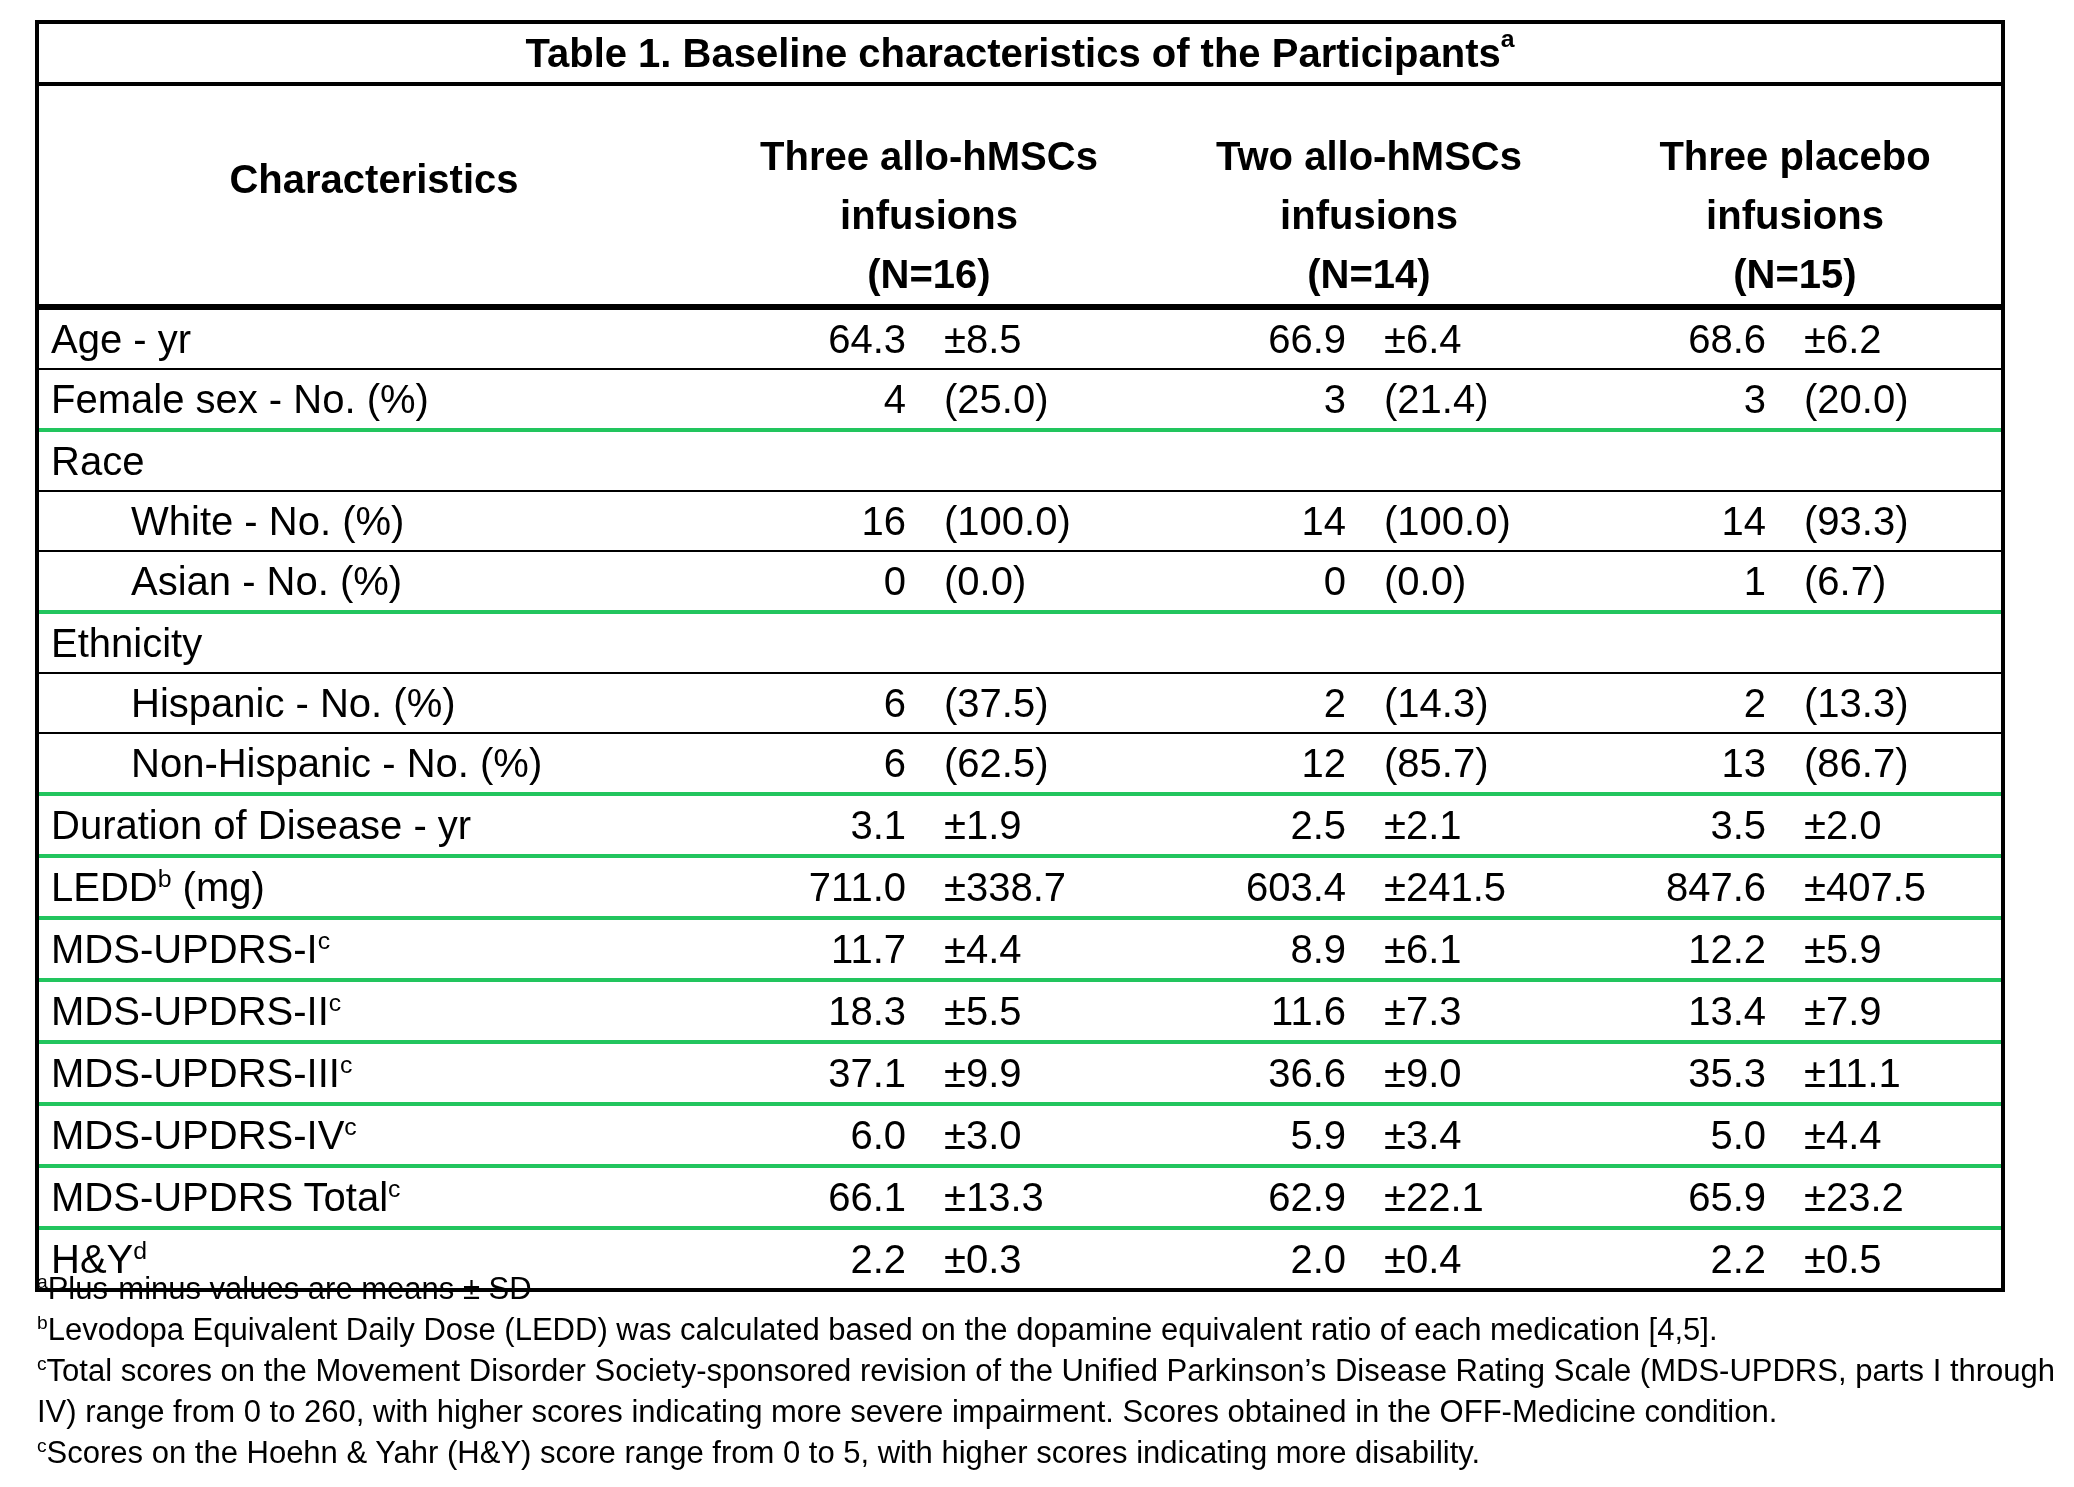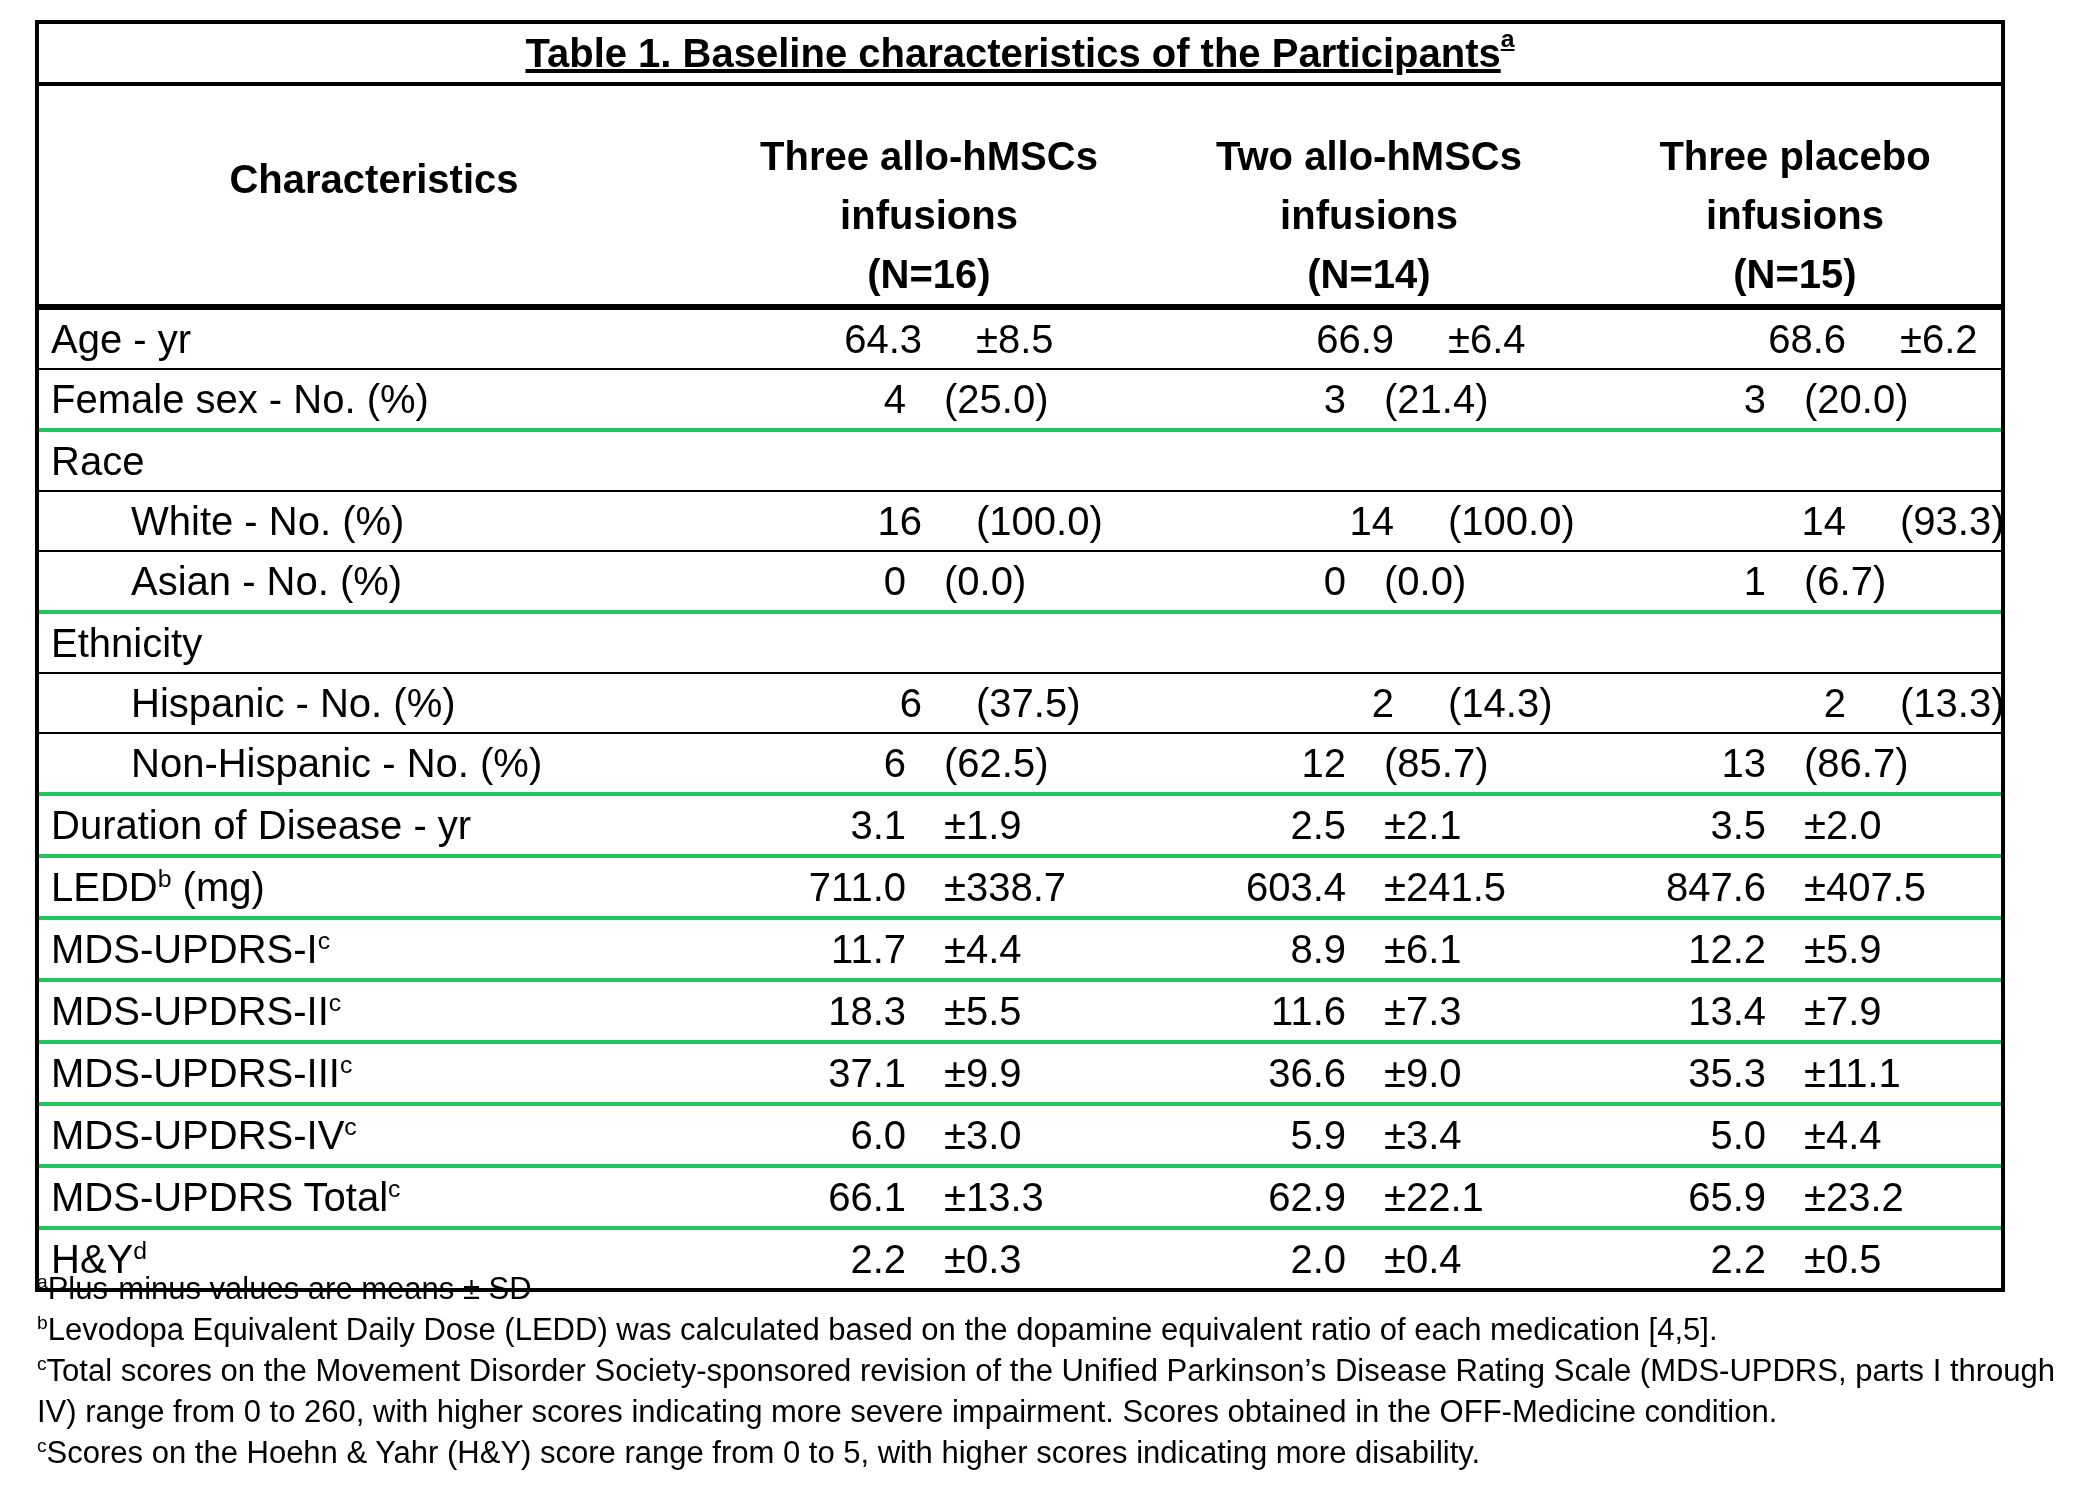--- a/index.html
+++ b/index.html
@@ -17,21 +17,20 @@
     width:1962px;
     border:4px solid #000;
     background:#fff;
   }
   .title-row {
     height:58px;
     border-bottom:4px solid #000;
     display:flex; align-items:center; justify-content:center;
     font-weight:bold; font-size:40px;
     white-space:pre;
-    text-decoration:underline;
   }
   .grid-row {
     display:grid;
     grid-template-columns:670px 235px 205px 235px 205px 215px 197px;
   }
   .header-row {
     border-bottom:6px solid #000;
     height:178px;
     font-weight:bold; font-size:40px;
     text-align:center;
@@ -45,21 +44,21 @@
   .group-head {
     grid-column:span 2;
     display:flex; flex-direction:column; justify-content:center;
     line-height:59px;
   }
   .trow {
     height:58px;
     align-items:center;
     font-size:40px;
   }
-  .trow.div-thin  { border-bottom:2px solid #000;gap:16px; }
+  .trow.div-thin  { border-bottom:2px solid #000; }
   .trow.div-thick { border-bottom:4px solid #22c55e; }
   .cell { overflow:visible; white-space:nowrap; }
   .cell.label { padding-left:12px; text-align:left; }
   .cell.label.indent { padding-left:64px;margin-left:28px; }
   .cell.num { text-align:right; padding-right:38px; }
   .cell.sd  { text-align:left; }
   sup.marker {
     font-size:0.62em;
     vertical-align:baseline;
     position:relative; top:-0.55em;

